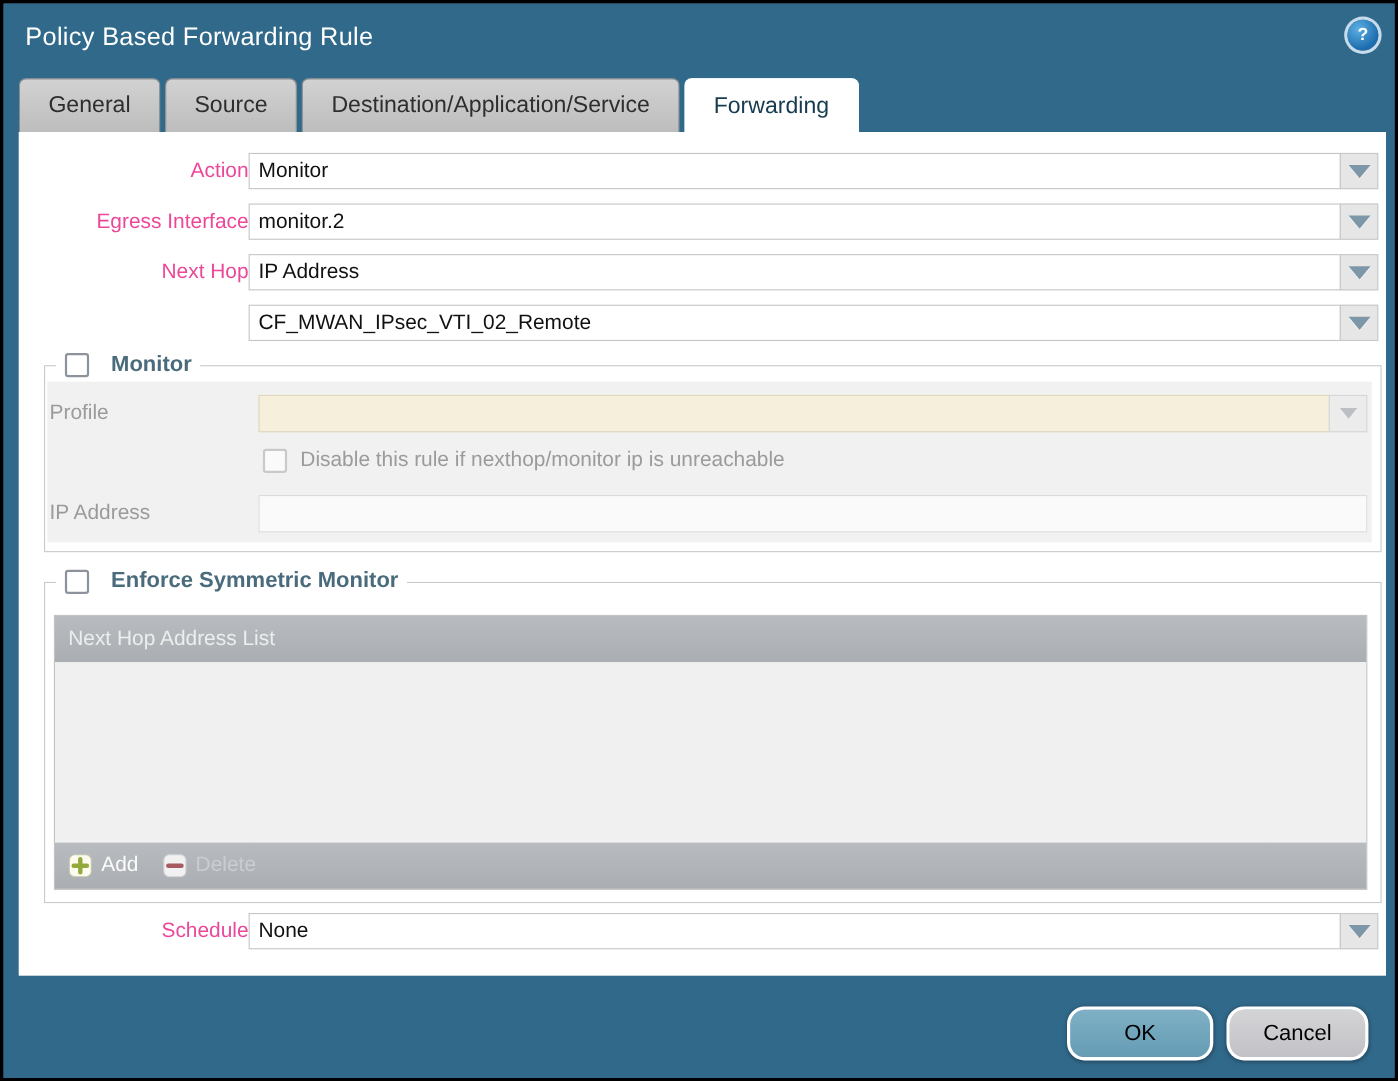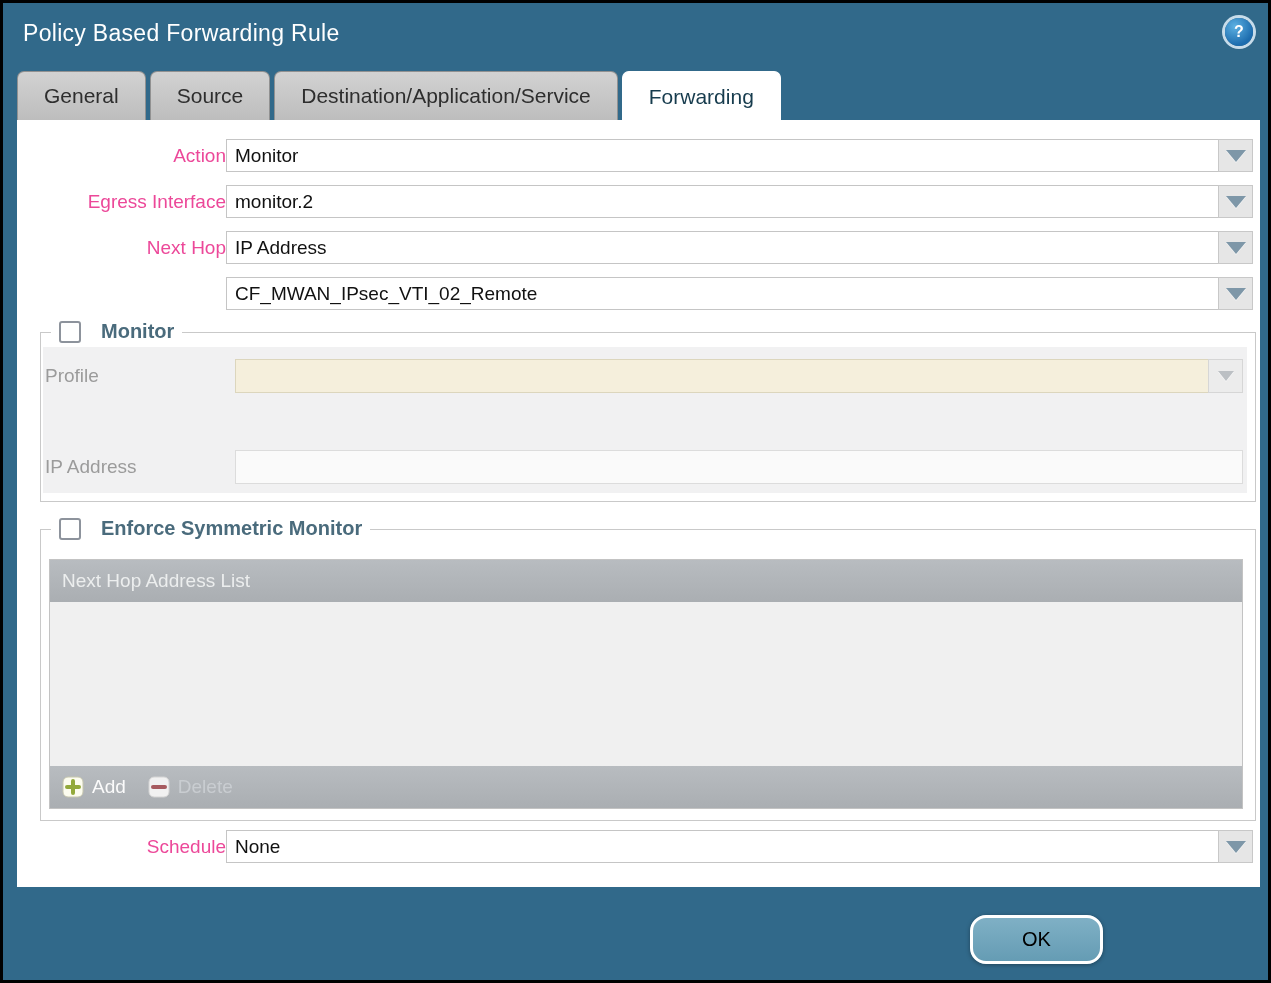--- a/index.html
+++ b/index.html
@@ -134,20 +134,24 @@
         <span class="legend-text">Monitor</span>
       </div>
       <div class="disabled-panel" style="left:2px; top:14px; width:1204px; height:146px;">
 
         <div class="dis-label" style="left:2px; top:12px;">Profile</div>
         <div class="dis-input" style="left:192px; top:12px; width:974px;"></div>
         <div class="dis-dd" style="left:1165px; top:12px;">
             <span class="caret small disabled"></span>
           </div>
 
+        <div class="dis-check-row" style="left:196px; top:61px;">
+          <span class="checkbox disabled"></span>
+          <span class="dis-check-text">Disable this rule if nexthop/monitor ip is unreachable</span>
+        </div>
 
         <div class="dis-label" style="left:2px; top:103px;">IP Address</div>
         <div class="dis-input plain" style="left:192px; top:103px; width:1008px;"></div>
       </div>
     </fieldset>
 
     <fieldset class="group" style="left:23px; top:409px; width:1216px; height:292px;">
       <div class="legend">
         <span class="checkbox"></span>
         <span class="legend-text">Enforce Symmetric Monitor</span>
@@ -176,14 +180,15 @@
 
     <div class="field-label" style="left:19px; top:710px;">Schedule</div>
     <div class="field-input" style="left:209px; top:710px; width:993px;">None</div>
     <div class="dd-btn" style="left:1201px; top:710px;">
         <span class="caret"></span>
       </div>
 
   </div>
 
   <button class="btn btn-ok">OK</button>
+  <button class="btn btn-cancel">Cancel</button>
 
 </div>
 
 </body></html>

